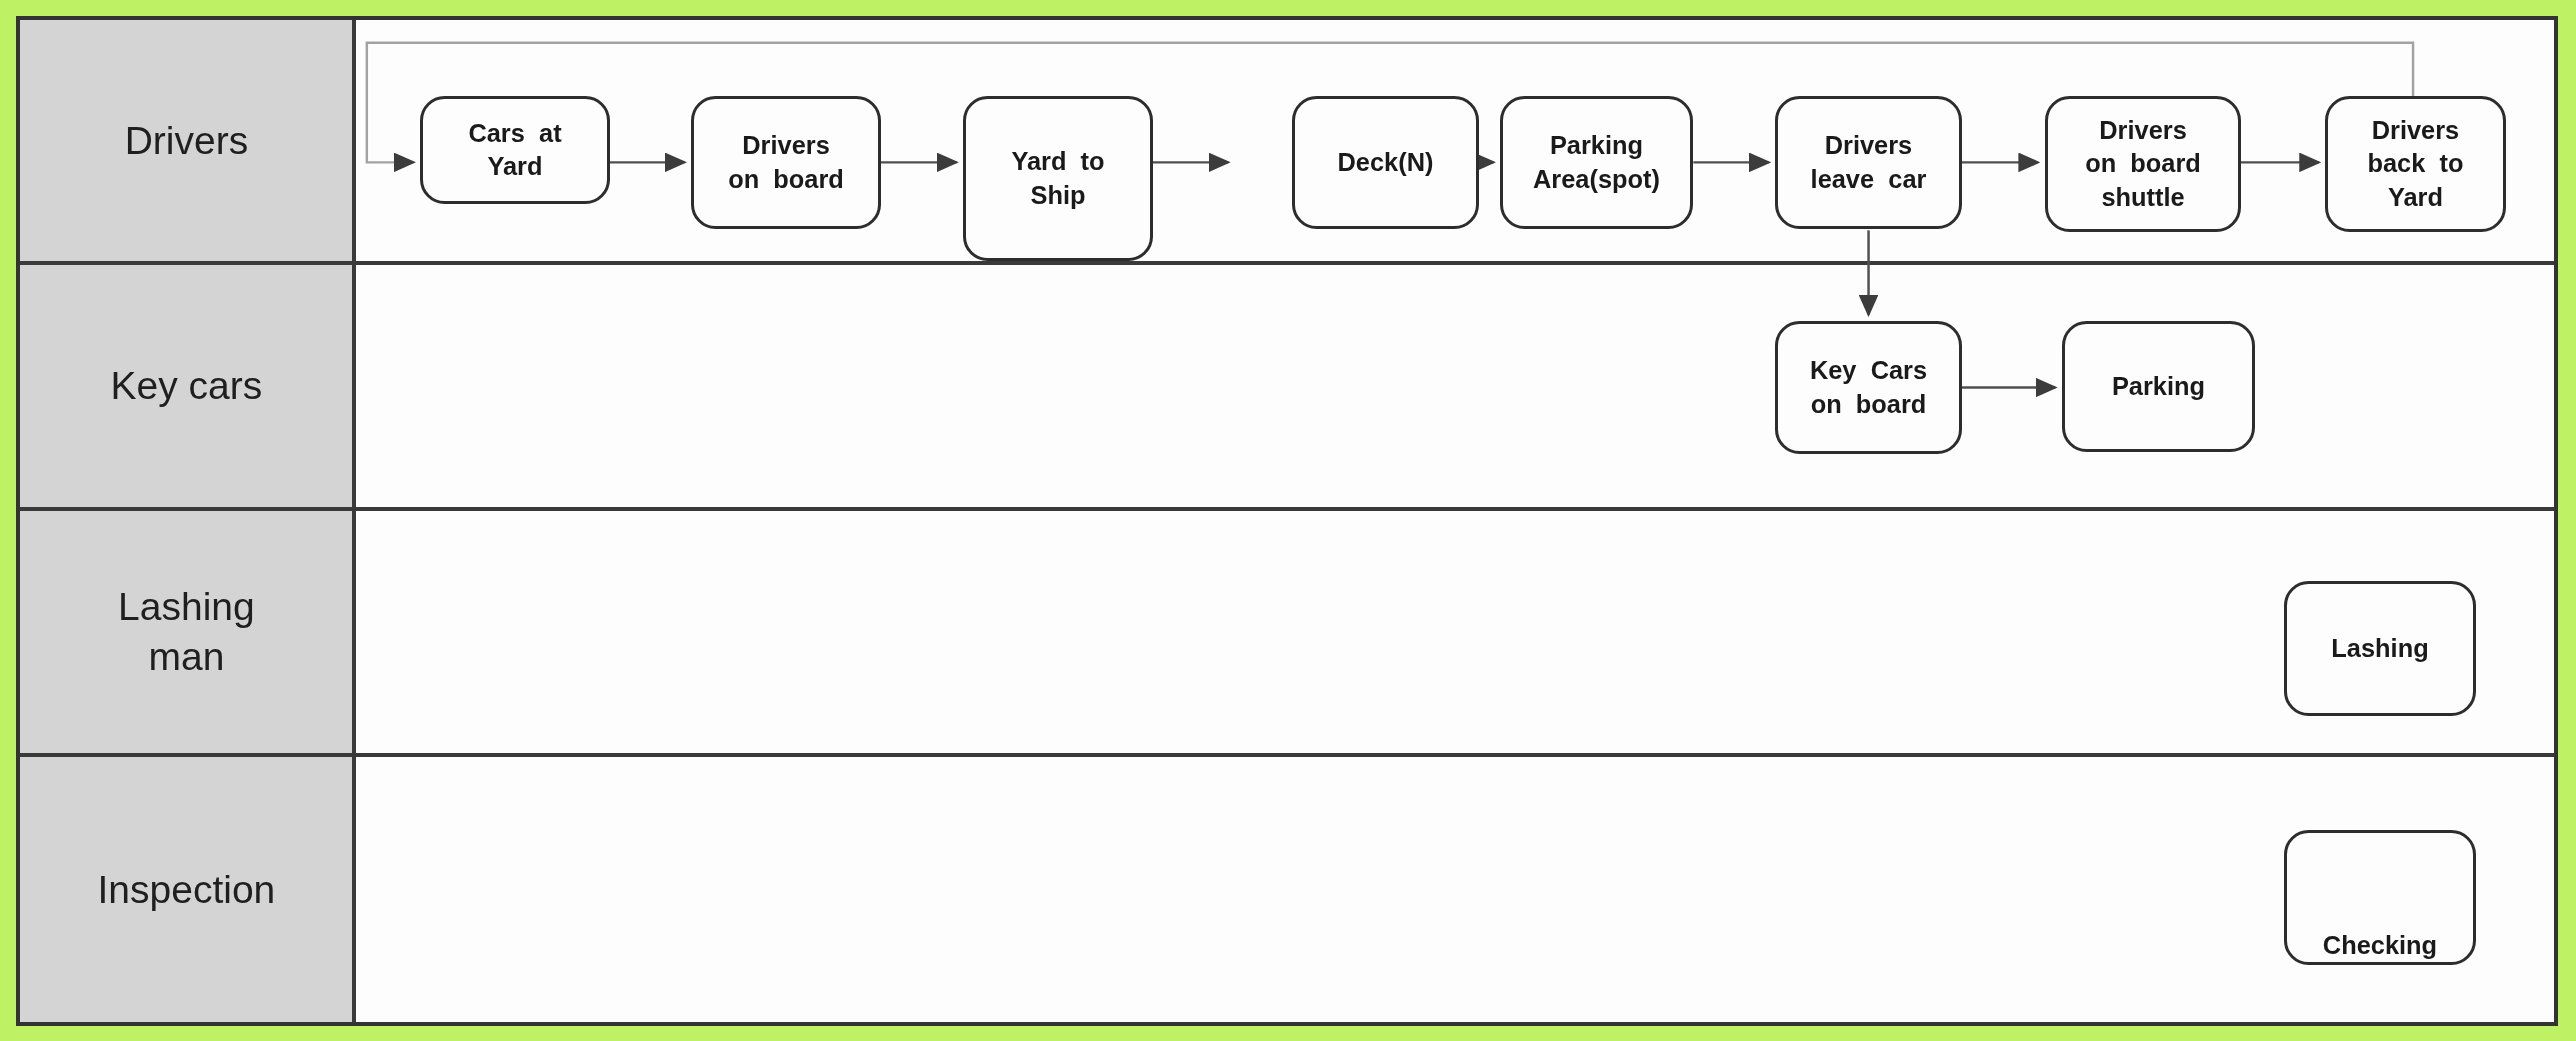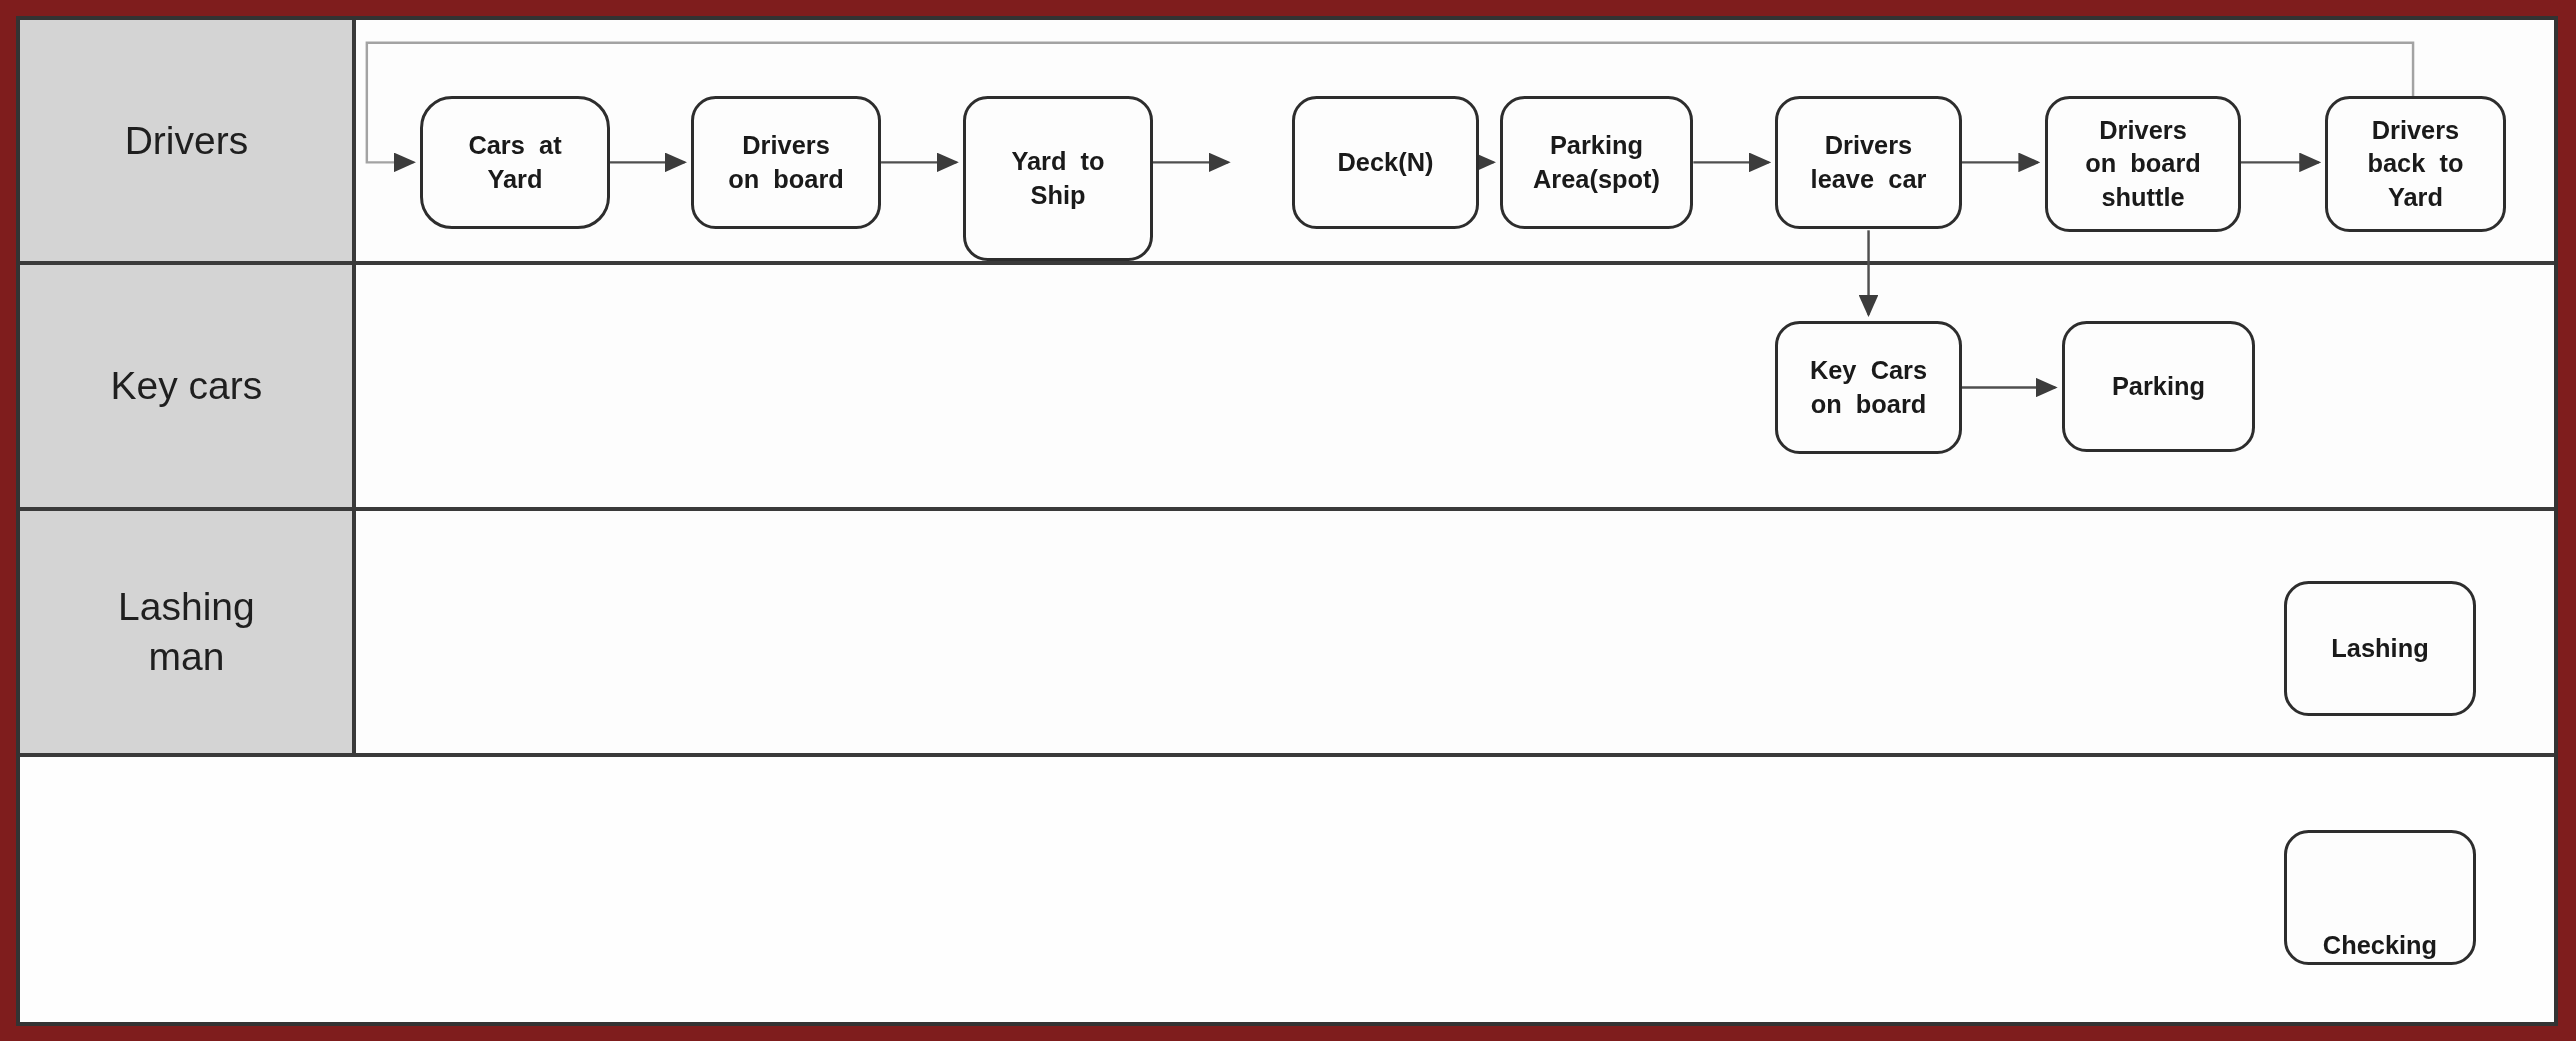--- a/index.html
+++ b/index.html
@@ -1,19 +1,19 @@
 <!DOCTYPE html>
 <html style="font-size:13px"><head>
 <meta charset="utf-8">
 <style>
   html,body{margin:0;padding:0;background:#fcfcfc;}
   .stage{
     position:relative;width:2576px;height:1042px;overflow:hidden;
     font-family:"Liberation Sans","DejaVu Sans",sans-serif;color:#1c1c1c;
-    background:#7f1d1d;
+    background:#bef264;
   }
   
   .table{
     position:absolute;left:16.4px;top:16.4px;width:2542px;height:1010px;
     border:4.9px solid #333333;background:#fefefe;box-sizing:border-box;
     display:flex;flex-direction:column;
   }
   .lane{display:flex;box-sizing:border-box;}
   .lane.bordered{border-bottom:4.1px solid #3a3a3a;}
   .lane-label{
@@ -49,20 +49,24 @@
     </div>
     <div class="lane bordered" style="height:246px;flex:0 0 246px;">
       <div class="lane-label">Key cars</div>
       <div class="lane-body"></div>
     </div>
     <div class="lane bordered" style="height:246px;flex:0 0 246px;">
       <div class="lane-label">Lashing
 man</div>
       <div class="lane-body"></div>
     </div>
+    <div class="lane" style="flex:1;">
+      <div class="lane-label">Inspection</div>
+      <div class="lane-body"></div>
+    </div>
   </div>
 
   <svg class="connectors" width="2576" height="1042" viewBox="0 0 3146 1272">
     <defs>
       <marker id="arw" markerUnits="strokeWidth" markerWidth="9" markerHeight="8" refX="8" refY="4" orient="auto">
         <path d="M0,0 L9,4 L0,8 Z" fill="#3c3c3c"></path>
       </marker>
     </defs>
 
     <g stroke="#4f4f4f" stroke-width="3" fill="none">
@@ -75,21 +79,21 @@
       <line x1="2736" y1="198" x2="2832" y2="198" marker-end="url(#arw)"></line>
 
       <line x1="2282" y1="281" x2="2282" y2="384" marker-end="url(#arw)"></line>
 
       <line x1="2396" y1="473" x2="2510" y2="473" marker-end="url(#arw)"></line>
     </g>
 
     <polyline points="2947,118 2947,52 448,52 448,198 505,198" stroke="#a3a3a3" stroke-width="3" fill="none" marker-end="url(#arw)"></polyline>
   </svg>
 
-  <div class="node" style="left:420px;top:96px;width:190px;height:133px;border-radius:32px;">
+  <div class="node" style="left:420px;top:96px;width:190px;height:108px;">
     <div class="node-label">Cars at
 Yard</div>
   </div>
   <div class="node" style="left:691px;top:96px;width:190px;height:133px;">
     <div class="node-label">Drivers
 on board</div>
   </div>
   <div class="node" style="left:963px;top:96px;width:190px;height:165px;">
     <div class="node-label">Yard to
 Ship</div>

